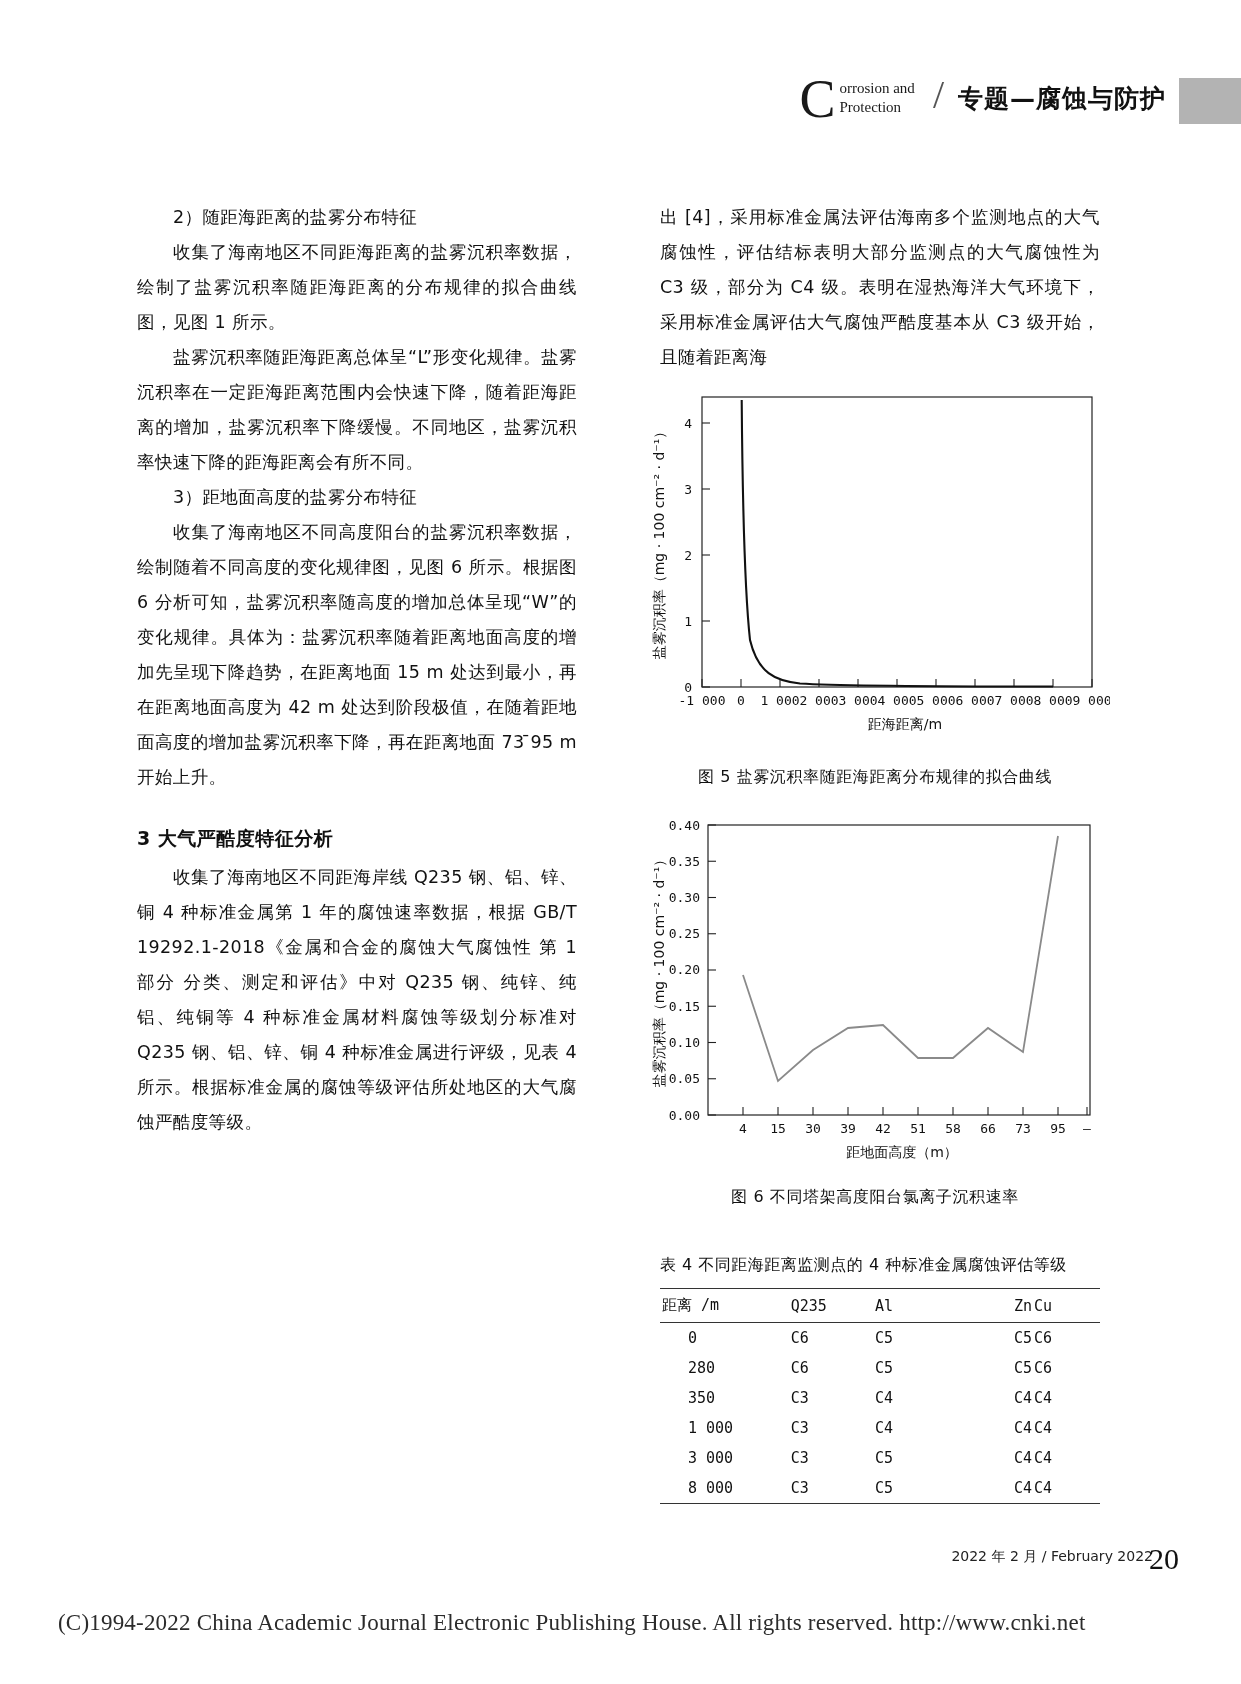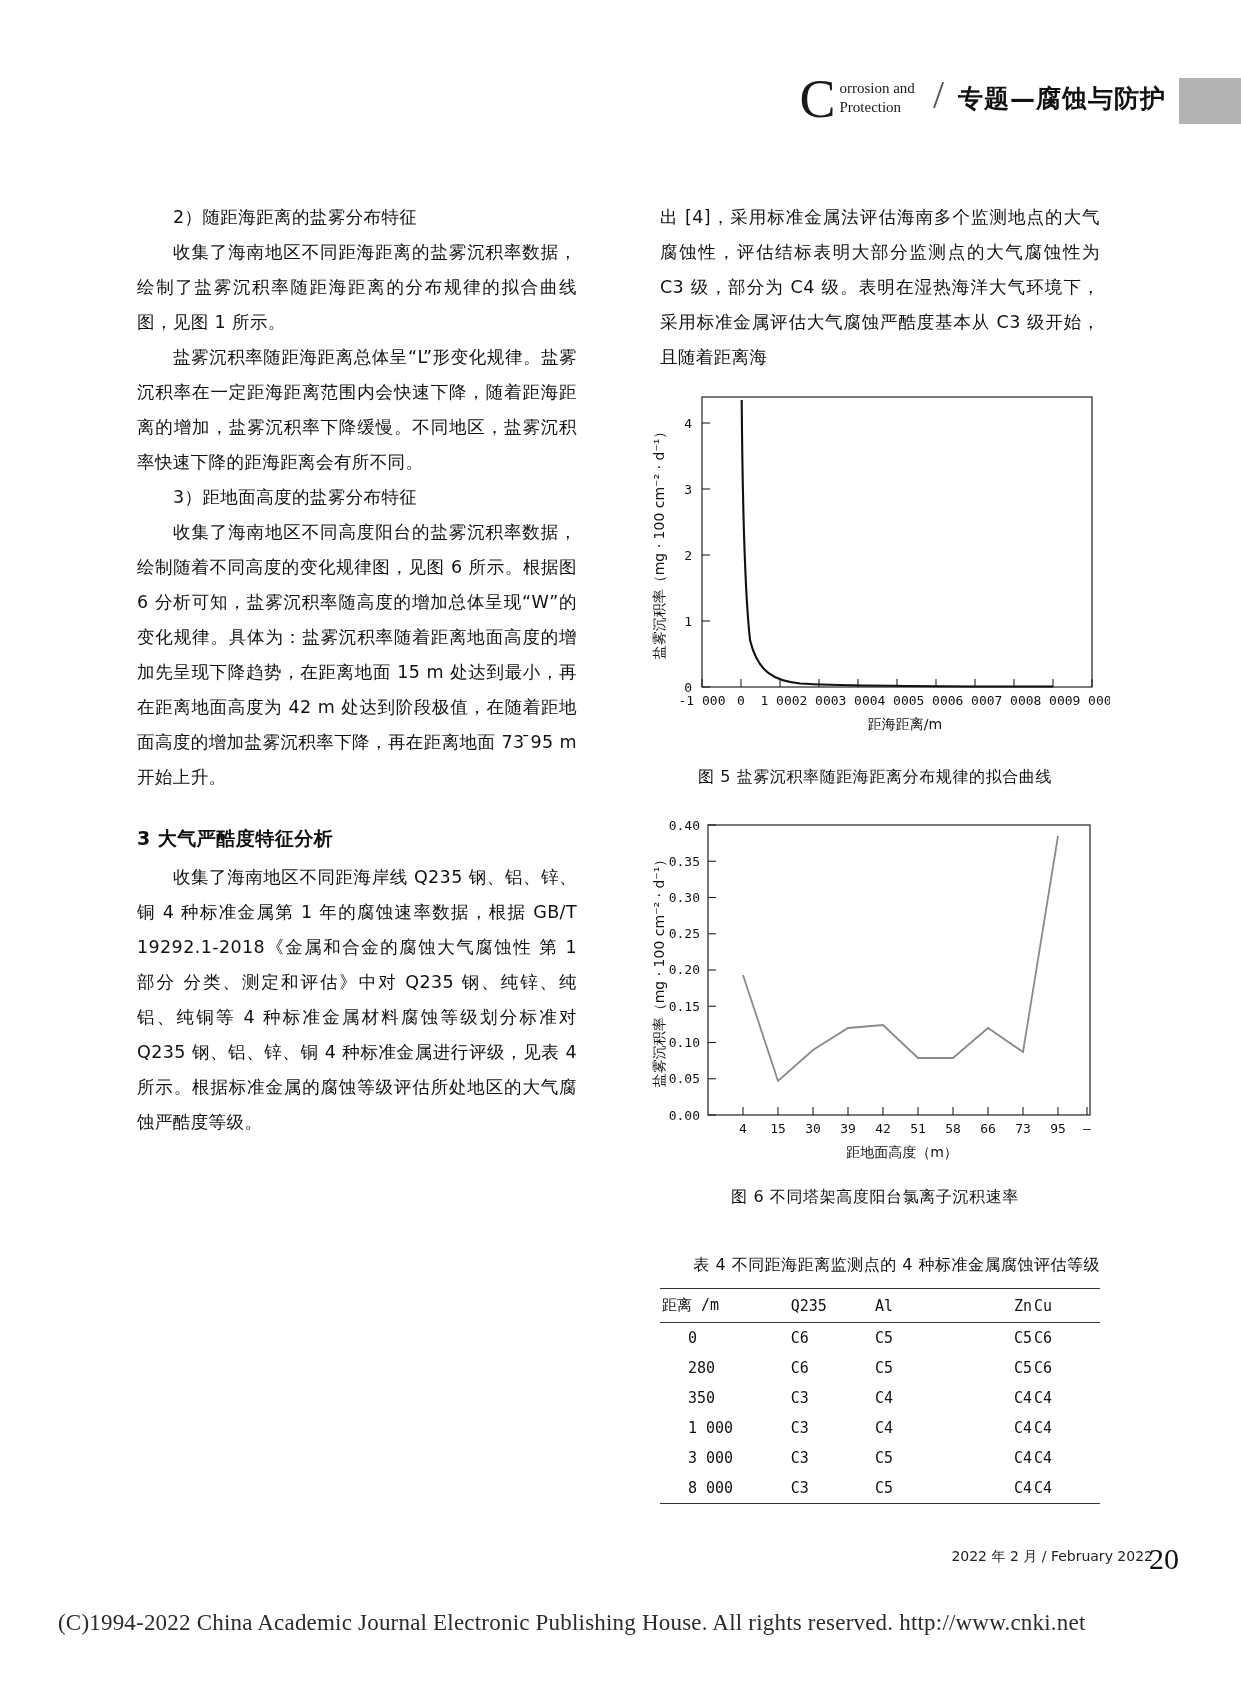--- a/index.html
+++ b/index.html
@@ -59,21 +59,21 @@
   }
 
   
   .fig { position:absolute; }
   .fig-cap {
     text-align:center; font-family:"DejaVu Sans", sans-serif;
     font-size:16px; letter-spacing:0.6px; margin-top:8px; color:#111;
   }
   .tbl-cap {
     font-family:"DejaVu Sans", sans-serif;
-    font-size:16px; letter-spacing:0.5px; color:#111;text-align:right;
+    font-size:16px; letter-spacing:0.5px; color:#111;
   }
 
   
   .tbl { position:absolute; left:660px; top:1255px; width:440px;
          font-family:"DejaVu Sans Mono", monospace; font-size:15px; }
   table { border-collapse:collapse; width:440px; margin-top:12px; }
   thead th {
     font-weight:400; text-align:left; padding:7px 0 7px 2px;
     border-top:1.6px solid #333; border-bottom:1px solid #333;
     font-family:"DejaVu Sans Mono", monospace; font-size:15px;

